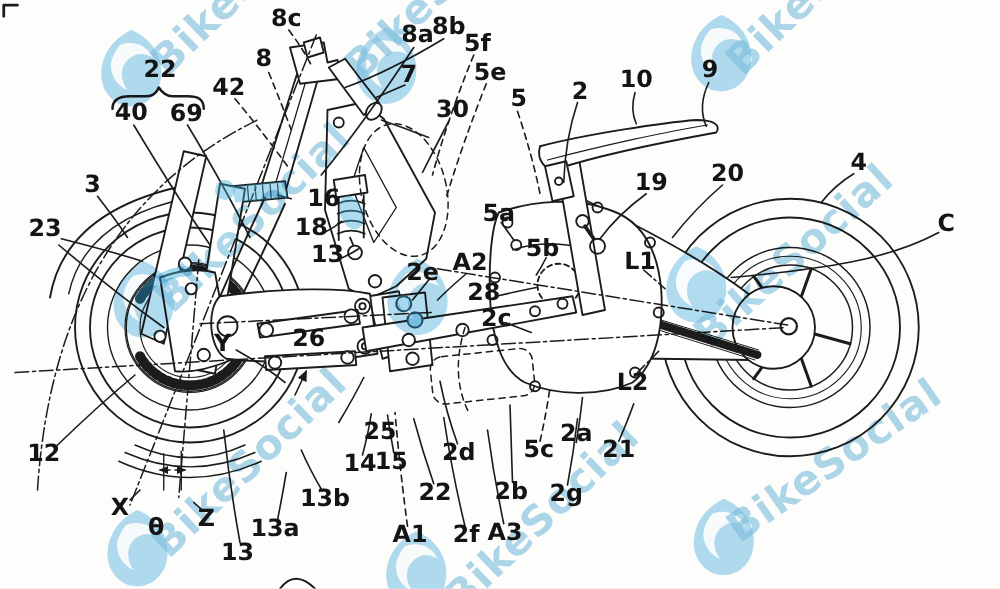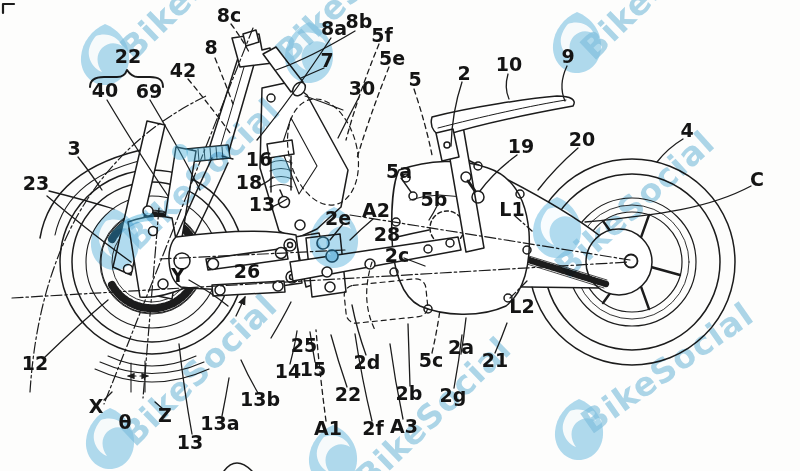--- a/index.html
+++ b/index.html
@@ -347,21 +347,21 @@
       <span class="lbl" style="left: 434px; top: 200px; text-align: right;">5b</span>
       <span class="lbl" style="left: 262px; top: 205px;">13</span>
       <span class="lbl" style="left: 757px; top: 180px;">C</span>
       <span class="lbl" style="left: 512px; top: 210px;">L1</span>
       <span class="lbl" style="left: 376px; top: 211px;">A2</span>
       <span class="lbl" style="left: 338px; top: 219px;">2e</span>
       <span class="lbl" style="left: 387px; top: 235px;">28</span>
       <span class="lbl" style="left: 397px; top: 256px;">2c</span>
       <span class="lbl" style="left: 247px; top: 272px;">26</span>
       <span class="lbl" style="left: 178px; top: 276px;">Y</span>
-      <span class="lbl" style="left: 506px; top: 307px; margin-left: 16px;">L2</span>
+      <span class="lbl" style="left: 506px; top: 307px;">L2</span>
       <span class="lbl" style="left: 268px; top: 346px; margin-left: 36px;">25</span>
       <span class="lbl" style="left: 35px; top: 364px;">12</span>
       <span class="lbl" style="left: 367px; top: 363px;">2d</span>
       <span class="lbl" style="left: 431px; top: 361px;">5c</span>
       <span class="lbl" style="left: 461px; top: 348px;">2a</span>
       <span class="lbl" style="left: 495px; top: 361px;">21</span>
       <span class="lbl" style="left: 288px; top: 372px;">14</span>
       <span class="lbl" style="left: 313px; top: 370px;">15</span>
       <span class="lbl" style="left: 348px; top: 395px;">22</span>
       <span class="lbl" style="left: 409px; top: 394px;">2b</span>

